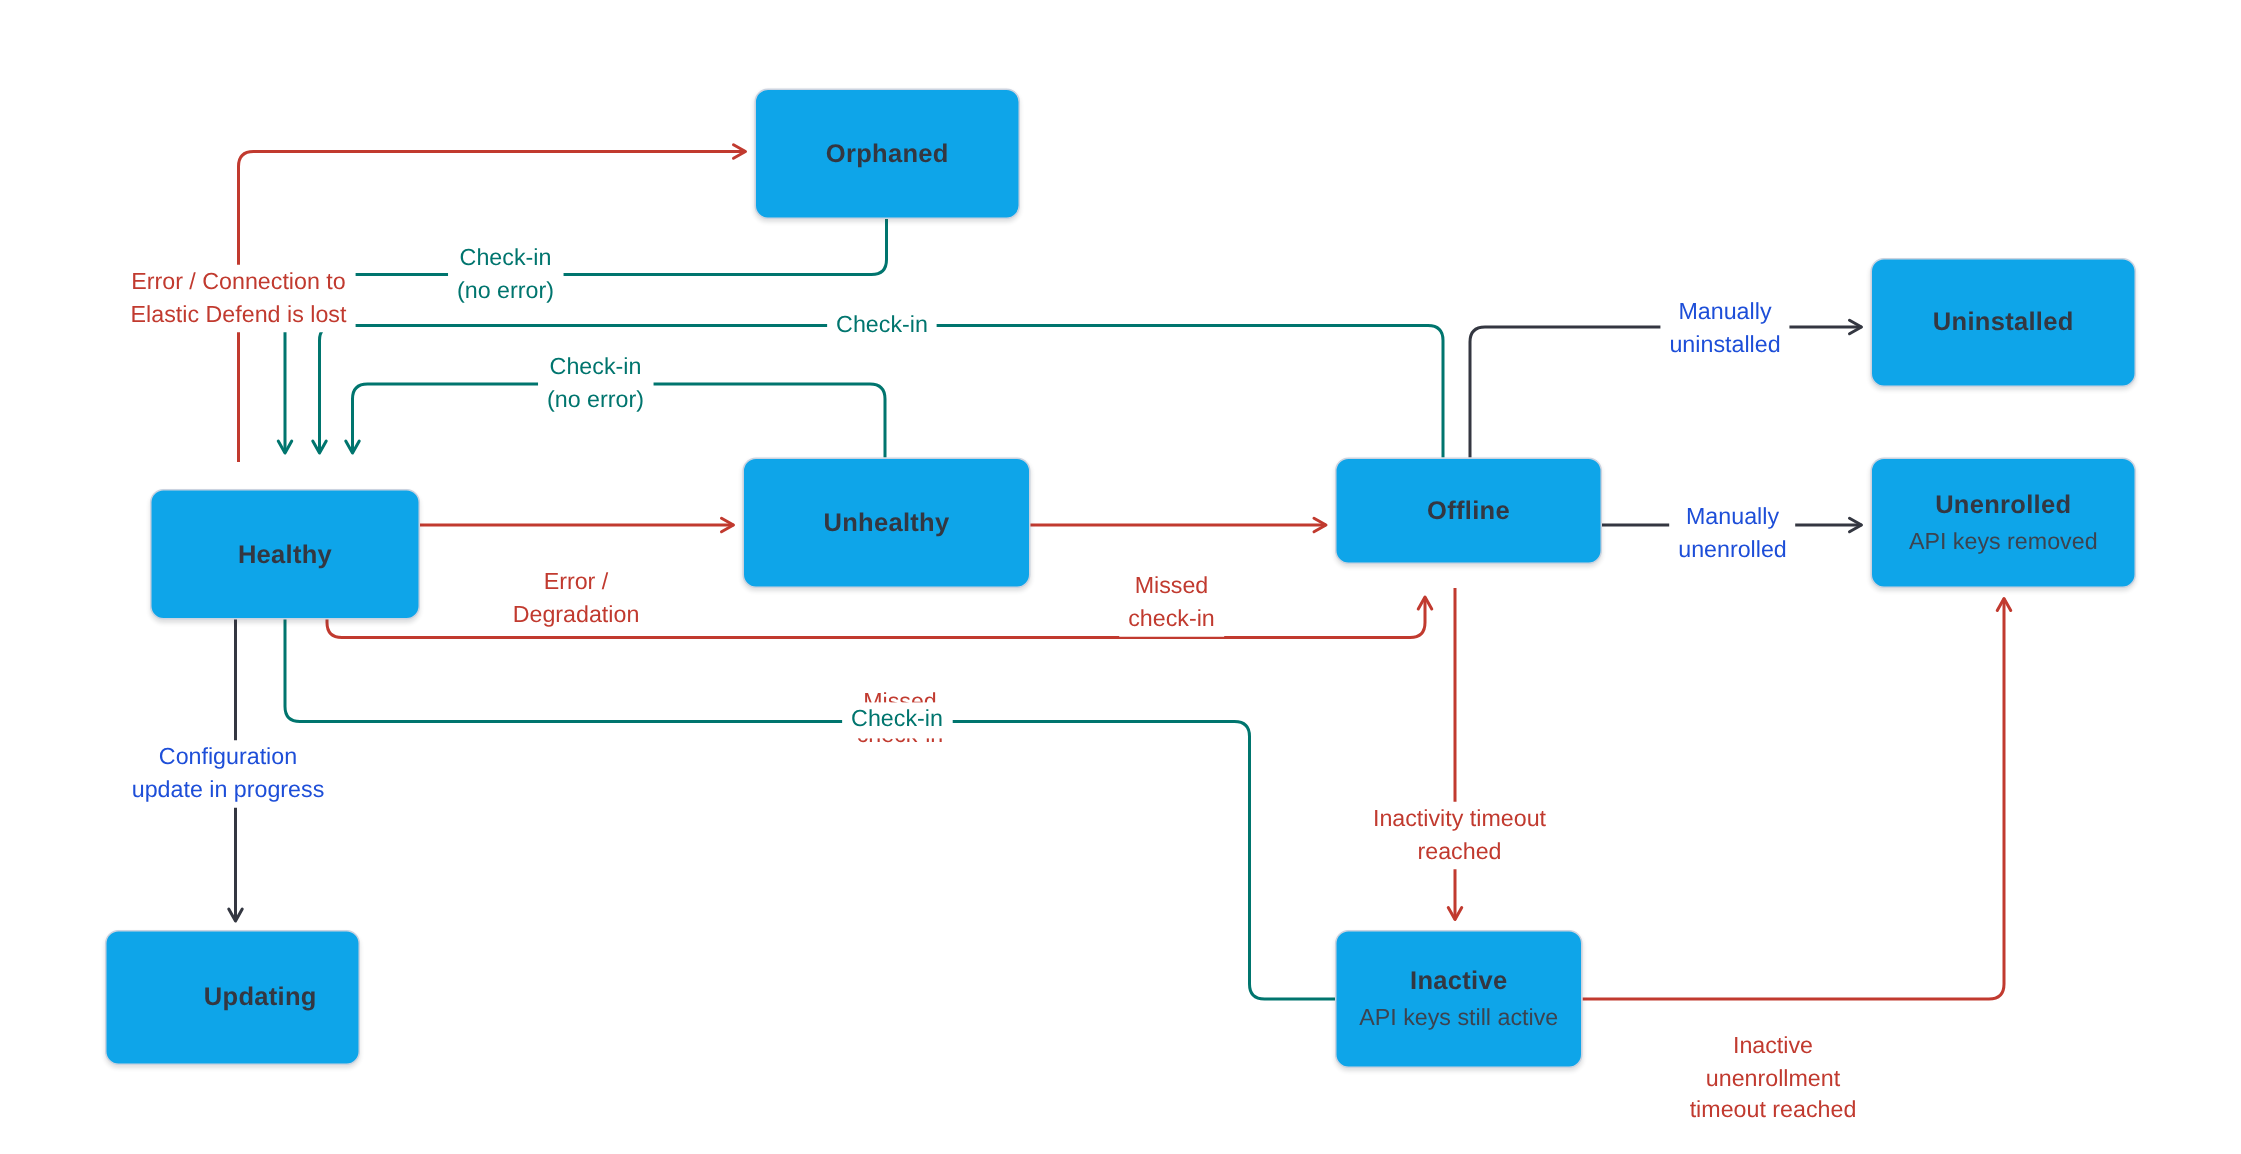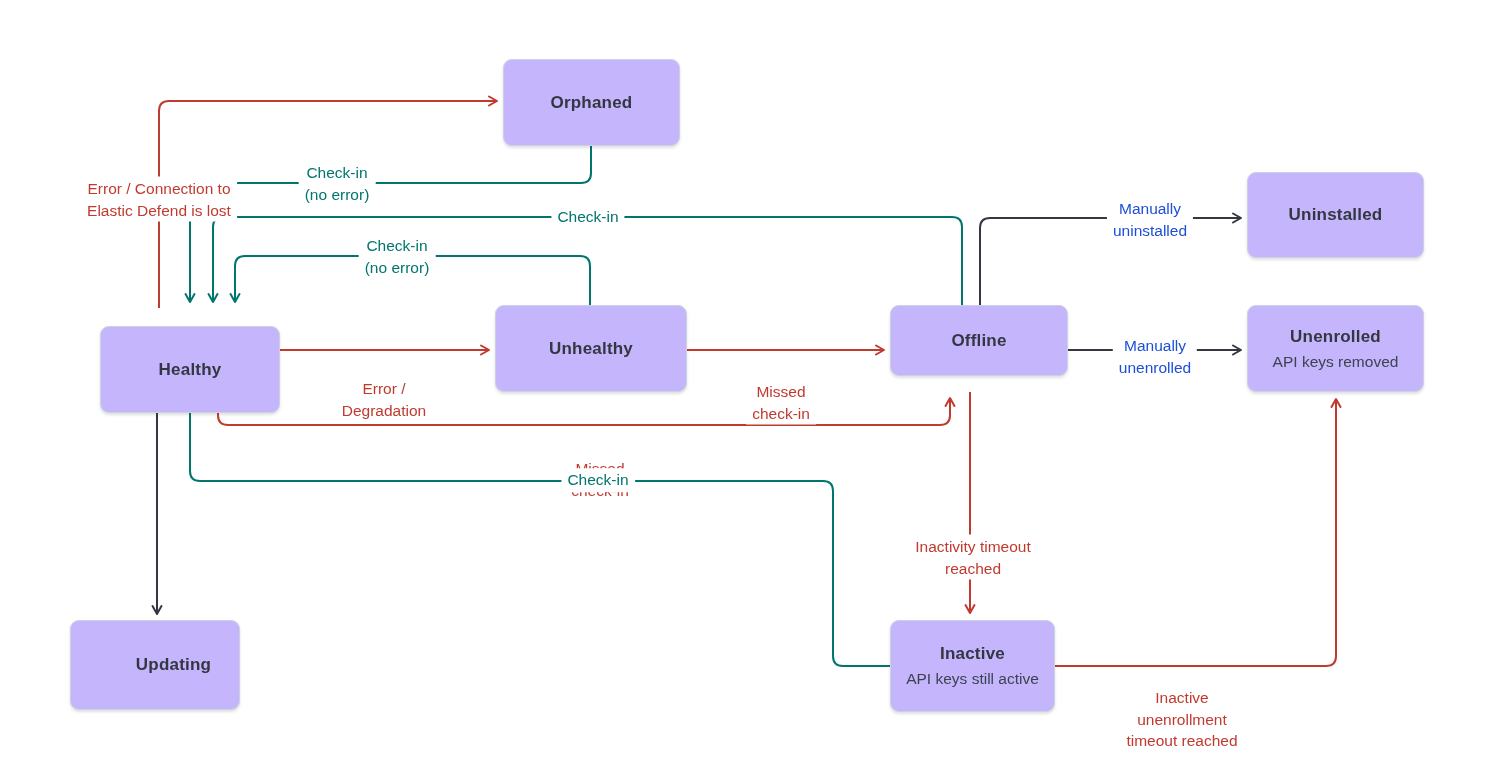--- a/index.html
+++ b/index.html
@@ -25,21 +25,21 @@
     fill: none;
     stroke-width: 2;
   }
   .s-red  { stroke: #c13a2f; }
   .s-teal { stroke: #00756e; }
   .s-dark { stroke: #343741; }
 
   .node {
     position: absolute;
     box-sizing: border-box;
-    background: #c4b5fd;
+    background: #0ea5e9;
     border: 1.5px solid #cbd3e0;
     border-radius: 9px;
     box-shadow: 0 2px 3px rgba(52,55,65,0.16);
     display: flex;
     flex-direction: column;
     align-items: center;
     justify-content: center;
     gap: 6px;
   }
   .node-title {
@@ -124,20 +124,24 @@
     <span>Missed</span>
     <span>check-in</span>
   </div>
   <div class="edge-label c-red" style="left:600px; top:431px;">
     <span>Missed</span>
     <span>check-in</span>
   </div>
   <div class="edge-label c-teal" style="left:598px; top:480px;">
     <span>Check-in</span>
   </div>
+  <div class="edge-label c-dark" style="left:152px; top:516px;">
+    <span>Configuration</span>
+    <span>update in progress</span>
+  </div>
   <div class="edge-label c-dark" style="left:1150px; top:219px;">
     <span>Manually</span>
     <span>uninstalled</span>
   </div>
   <div class="edge-label c-dark" style="left:1155px; top:356px;">
     <span>Manually</span>
     <span>unenrolled</span>
   </div>
   <div class="edge-label c-red" style="left:973px; top:509px;">
     <span>Inactivity timeout</span>

